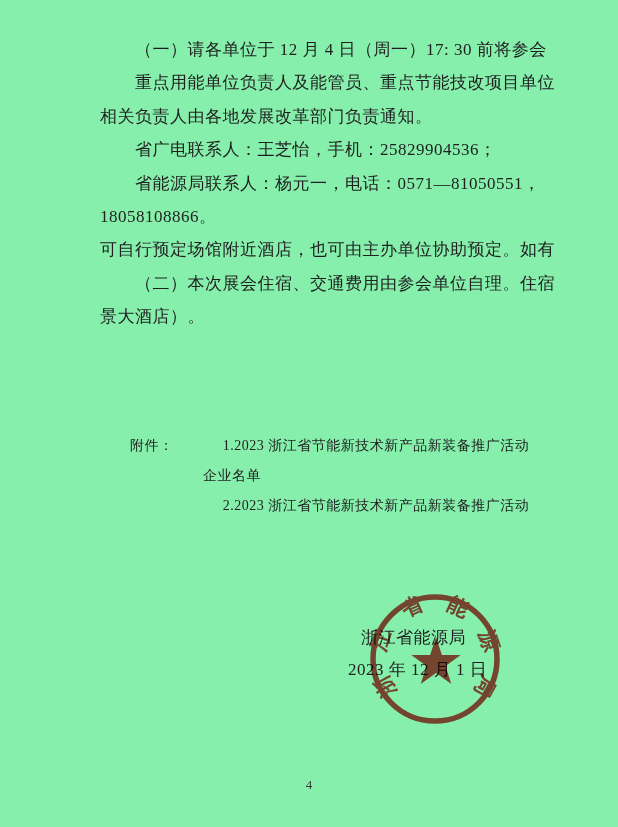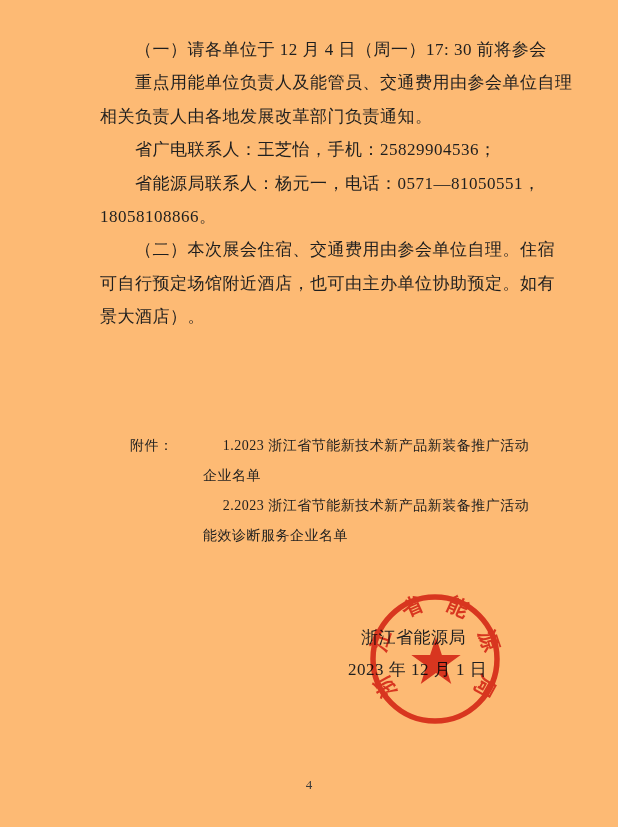--- a/index.html
+++ b/index.html
@@ -5,21 +5,21 @@
   html,body{margin:0;padding:0;}
   body{
     width:618px;height:827px;
     background:#ffffff;
     font-family:"Liberation Serif","DejaVu Serif",serif;
     color:#1f1f1f;
     position:relative;
     overflow:hidden;
   }
   .page{
-    position:absolute;inset:0;background:#fdba74;text-decoration:underline;
+    position:absolute;inset:0;background:#86efac;text-decoration:underline;
   }
   
   .body-text{
     position:absolute;
     left:100px;top:33px;width:462px;
     font-size:17px;line-height:33.4px;
     letter-spacing:0.5px;
     white-space:nowrap;
   }
   .body-text .line{height:33.4px;}
@@ -57,36 +57,35 @@
     letter-spacing:0;
   }
 </style>
 </head>
 <body>
 
 <div class="page">
 
   <div class="body-text" id="bodyText">
       <div class="line ind">（一）请各单位于 12 月 4 日（周一）17: 30 前将参会</div>
-      <div class="line ind">重点用能单位负责人及能管员、交通费用由参会单位自理</div>
+      <div class="line ind">重点用能单位负责人及能管员、重点节能技改项目单位</div>
       <div class="line">相关负责人由各地发展改革部门负责通知。</div>
       <div class="line ind">省广电联系人：王芝怡，手机：25829904536；</div>
       <div class="line ind">省能源局联系人：杨元一，电话：0571—81050551，</div>
       <div class="line">18058108866。</div>
+      <div class="line">可自行预定场馆附近酒店，也可由主办单位协助预定。如有</div>
       <div class="line ind">（二）本次展会住宿、交通费用由参会单位自理。住宿</div>
-      <div class="line">可自行预定场馆附近酒店，也可由主办单位协助预定。如有</div>
       <div class="line">景大酒店）。</div>
     </div>
 
   <div class="attach" id="attachBlock">
     <span class="lbl">附件：</span>
   <div class="row lvl0">1.2023 浙江省节能新技术新产品新装备推广活动</div>
       <div class="row lvl1">企业名单</div>
       <div class="row lvl0">2.2023 浙江省节能新技术新产品新装备推广活动</div>
-      <div class="row lvl1">能效诊断服务企业名单</div>
     </div>
 
   <div class="sig-org">浙江省能源局</div>
   <div class="sig-date">2023 年 12 月 1 日</div>
 
   <svg class="seal" viewBox="-75 -75 150 150">
     <circle r="62" fill="none" stroke-width="5.5" stroke="#d6352f"></circle>
     <path id="sealArc" d="M -42,27 A 50,50 0 1 1 42,27" fill="none"></path>
     <text font-size="21" font-weight="bold" fill="#d6352f">
       <textPath id="sealTextPath" href="#sealArc" startOffset="50%" text-anchor="middle" textLength="228">浙江省能源局</textPath>

